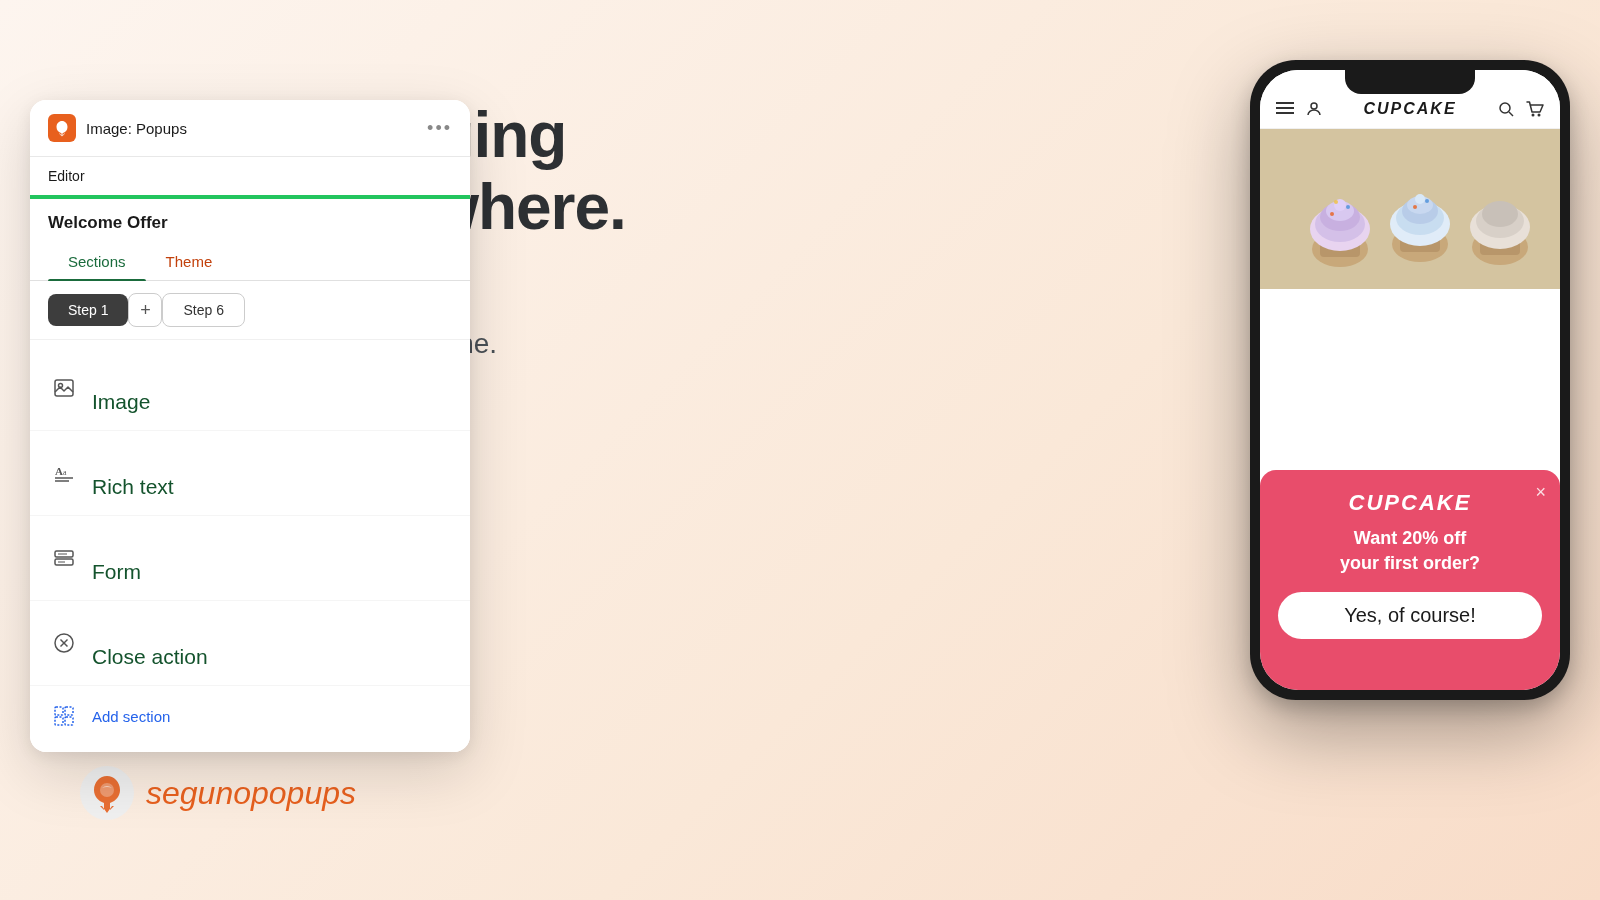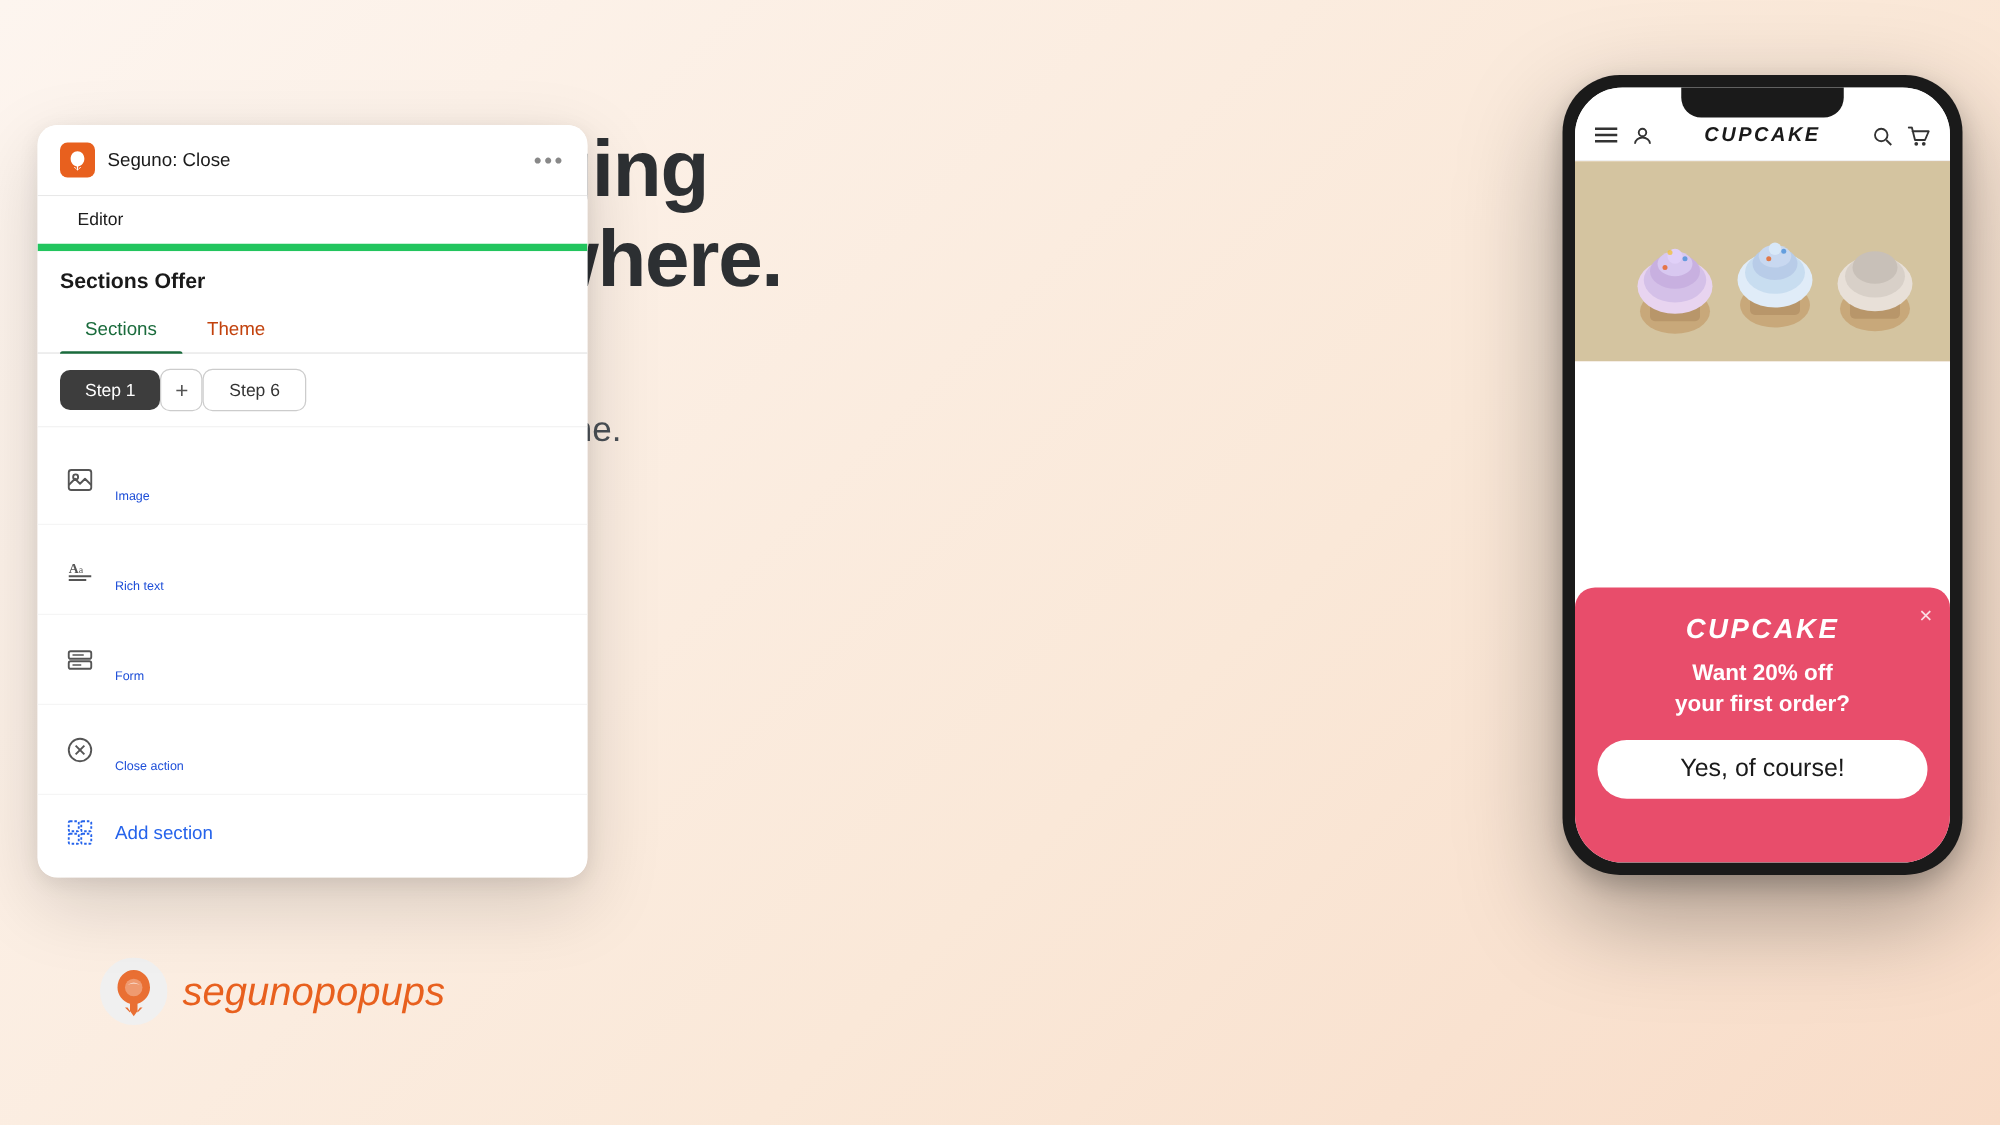--- a/index.html
+++ b/index.html
@@ -114,22 +114,22 @@
 
     .window-dots {
       display: flex;
       gap: 4px;
       color: #888;
       font-size: 18px;
       letter-spacing: 2px;
     }
 
     .editor-tab-bar {
-      padding: 10px 32px;
-      border-bottom: 6px solid #22c55e;
+      padding: 10px 18px;
+      border-bottom: 4px solid #22c55e;
       background: white;
     }
 
     .editor-tab {
       font-size: 14px;
       font-weight: 500;
       color: #1a1a1a;
     }
 
     .popup-name-bar {
@@ -235,22 +235,22 @@
       width: 28px;
       height: 28px;
       display: flex;
       align-items: center;
       justify-content: center;
       color: #666;
       flex-shrink: 0;
     }
 
     .section-label {
-      font-size: 10px;
-      color: #1d4ed8;
+      font-size: 21px;
+      color: #14532d;
       margin-top: 28px;
     }
 
     .add-section-item {
       display: flex;
       align-items: center;
       gap: 14px;
       padding: 16px 20px;
       cursor: pointer;
     }
@@ -432,33 +432,33 @@
 
 <div class="app-window">
 
   <div class="window-titlebar">
     <div class="titlebar-left">
       <div class="seguno-icon">
         <svg viewBox="0 0 18 18" fill="white" xmlns="http://www.w3.org/2000/svg">
           <path d="M9 2 C6 2, 3.5 4.5, 3.5 8 C3.5 11, 5.5 13.5, 8.5 14.2 L8.5 17 L6 14.5 L7 14.5 L9 17.5 L11 14.5 L12 14.5 L9.5 17 L9.5 14.2 C12.5 13.5, 14.5 11, 14.5 8 C14.5 4.5, 12 2, 9 2Z" fill="white"></path>
         </svg>
       </div>
-      <span class="window-title">Seguno: Close</span>
+      <span class="window-title">Image: Popups</span>
     </div>
     <div class="window-dots">
       <span>•••</span>
     </div>
   </div>
 
   <div class="editor-tab-bar">
     <span class="editor-tab">Editor</span>
   </div>
 
   <div class="popup-name-bar">
-    <span class="popup-name">Sections Offer</span>
+    <span class="popup-name">Welcome Offer</span>
   </div>
 
   <div class="tabs-row">
     <div class="tab-item active">
       <span>Sections</span>
     </div>
     <div class="tab-item">
       <span>Theme</span>
     </div>
   </div>

